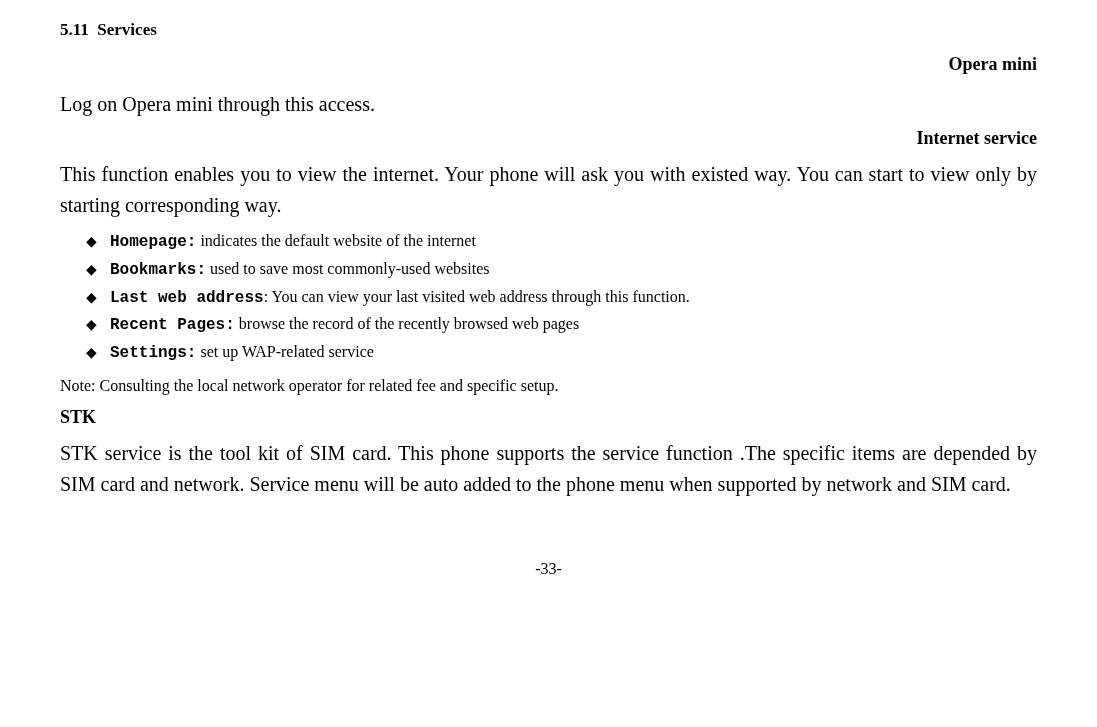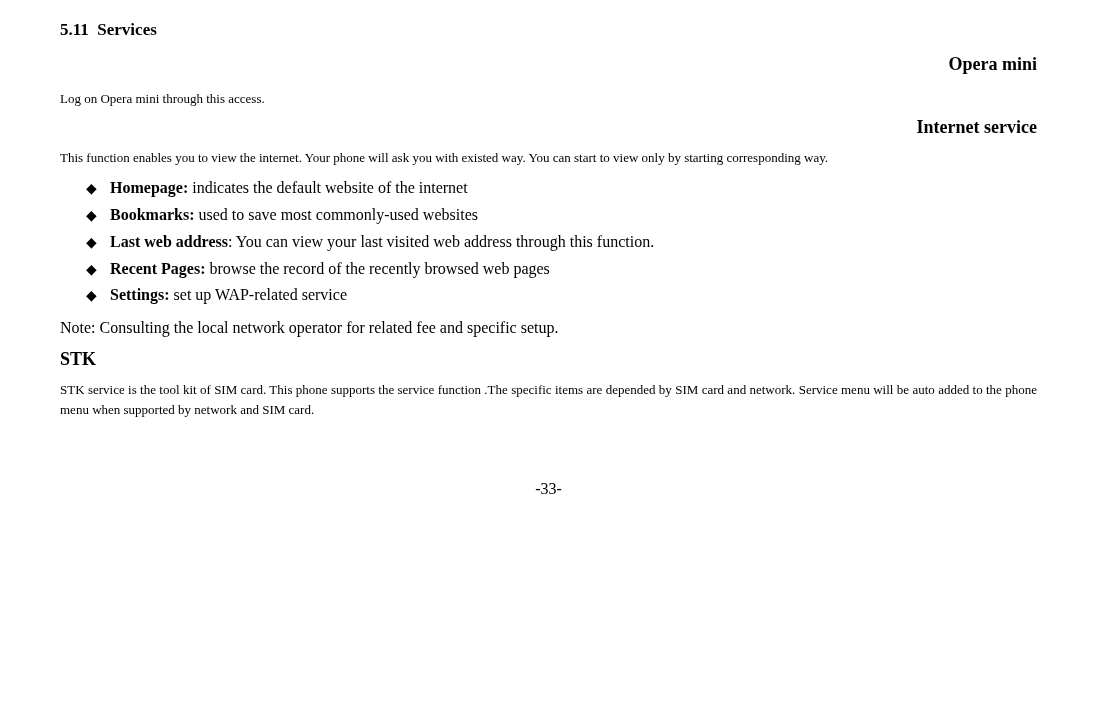--- a/index.html
+++ b/index.html
@@ -24,21 +24,21 @@
       margin-bottom: 8px;
     }
 
     .main-title {
       font-size: 17px;
       font-weight: bold;
       margin-bottom: 14px;
     }
 
     .paragraph {
-      font-size: 13px;
+      font-size: 20px;
       line-height: 1.55;
       text-align: justify;
       margin-bottom: 8px;
     }
 
     .bullet-list {
       list-style: none;
       margin: 0 0 8px 30px;
     }
 
@@ -70,20 +70,21 @@
     }
 
     .page-number {
       text-align: center;
       font-size: 16px;
       margin-top: 60px;
     }
 
     .bold {
       font-weight: bold;
+      font-family: Liberation Mono, monospace;
     }
   </style>
 </head>
 <body>
 
 <div class="main-title">
   <span>5.11</span>&nbsp;&nbsp;<span>Services</span>
 </div>
 
 <div style="text-align:right; margin-bottom: 14px;">

